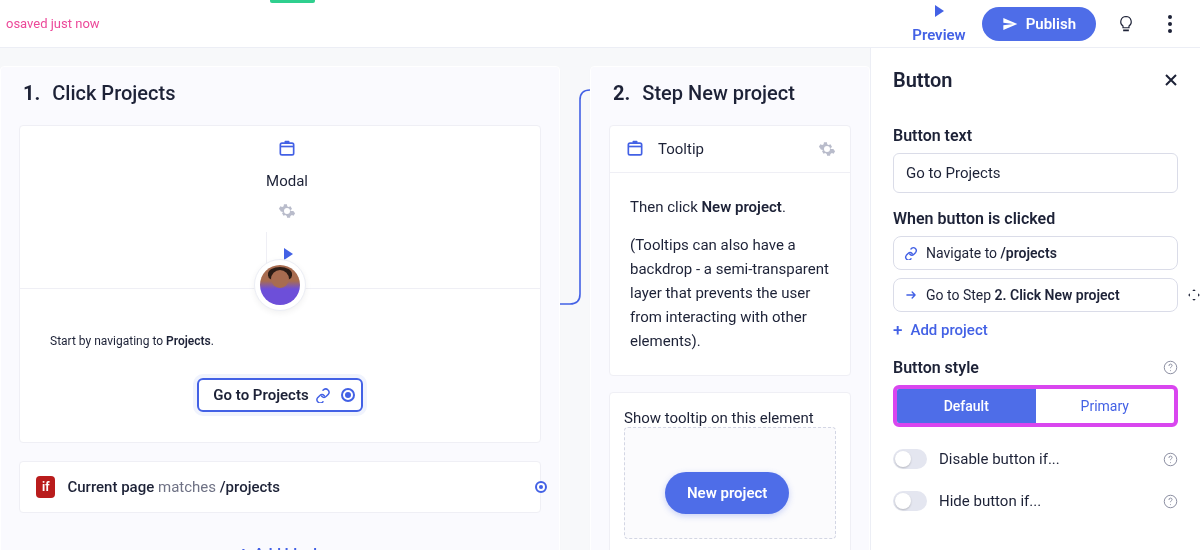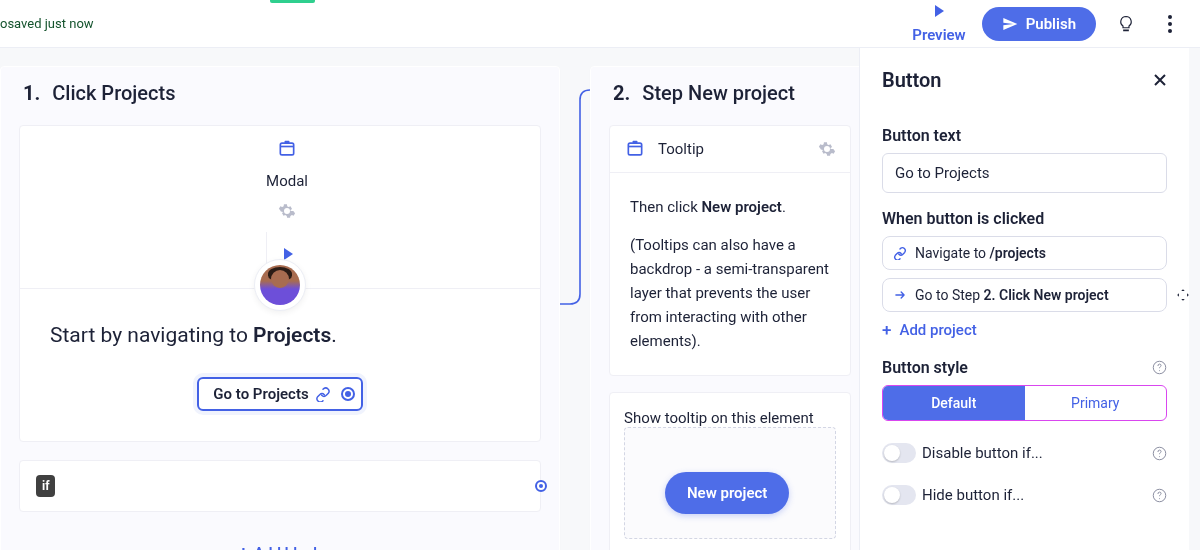--- a/index.html
+++ b/index.html
@@ -1,20 +1,20 @@
 <!DOCTYPE html>
 <html><head>
 <meta charset="utf-8">
 <style>
   * { box-sizing: border-box; margin: 0; padding: 0; font-family: -apple-system, BlinkMacSystemFont, 'Segoe UI', Roboto, sans-serif; }
   body { background: #f7f8fa; width: 1200px; height: 550px; overflow: hidden; position: relative; }
 
   .topbar { height: 48px; display: flex; align-items: center; justify-content: space-between; padding: 0 16px 0 0; background: #fff; border-bottom: 1px solid #eceef5; position: relative; }
   .topbar-accent { position: absolute; top: 0; left: 270px; width: 45px; height: 3px; background: #2fcf8e; border-radius: 0 0 2px 2px; }
-  .autosave { font-size: 13px; color: #14532d; padding-left: 0; }
+  .autosave { font-size: 13px; color: #ec4899; padding-left: 6px; }
   .topbar-right { display: flex; align-items: center; gap: 16px; }
   .preview-btn { display: flex; align-items: center; gap: 8px; font-size: 15px; font-weight: 600; color: #4361e5; cursor: pointer; flex-direction: column; }
   .publish-btn { display: flex; align-items: center; gap: 8px; background: #4e6de8; color: #fff; font-size: 15px; font-weight: 600; padding: 8px 20px; border-radius: 20px; cursor: pointer; }
   .icon-btn { display: flex; align-items: center; justify-content: center; width: 28px; height: 28px; cursor: pointer; color: #2b2f3f; }
 
   .canvas { position: absolute; top: 48px; left: 0; right: 0; bottom: 0; background: #f7f8fa; overflow: hidden; }
 
   .step-col { position: absolute; top: 18px; width: 560px; }
   .step-col-1 { left: 0; }
   .step-col-2 { left: 590px; width: 280px; }
@@ -25,74 +25,74 @@
   .step-title { font-size: 20px; font-weight: 500; color: #1d2237; }
 
   .block { background: #fff; border: 1px solid #efeff5; border-radius: 4px; margin: 0 18px 16px; position: relative; }
   .block-hdr { display: flex; align-items: center; padding: 12px 14px; gap: 12px; }
   .block-hdr-icon { width: 22px; height: 22px; display: flex; align-items: center; justify-content: center; }
   .block-hdr-title { font-size: 15px; color: #1d2237; flex: 1; }
   .block-hdr-gear { color: #8b8ea1; cursor: pointer; }
   .block-hdr-play { width: 42px; height: 44px; border-left: 1px solid #efeff5; display: flex; align-items: center; justify-content: center; color: #4361e5; cursor: pointer; }
 
   .modal-body { border-top: 1px solid #efeff5; padding: 34px 30px 30px; position: relative; }
-  .modal-body-text { font-size: 21px; color: #1d2237; }
+  .modal-body-text { font-size: 12px; color: #1d2237; margin-top: 11px; }
   .modal-body-text b { font-weight: 600; }
 
   .avatar { position: absolute; top: -30px; left: 50%; transform: translateX(-50%); width: 52px; height: 52px; border-radius: 50%; background: #fff; border: 1px solid #eceef5; display: flex; align-items: center; justify-content: center; overflow: hidden; box-shadow: 0 2px 6px rgba(0,0,0,.06); }
   .avatar-inner { width: 40px; height: 40px; border-radius: 50%; background: linear-gradient(180deg, #a86c50 40%, #6d4fd9 60%); position: relative; }
   .avatar-head { position:absolute; top:5px; left:11px; width:18px; height:18px; background:#a86c50; border-radius:50%;}
   .avatar-hair { position:absolute; top:2px; left:8px; width:24px; height:14px; background:#2b1c16; border-radius:50% 50% 40% 40%;}
 
   .go-btn-wrap { display: flex; justify-content: center; margin-top: 30px; }
   .go-btn { display: flex; align-items: center; gap: 6px; border: 2px solid #4361e5; border-radius: 6px; padding: 6px 6px 6px 14px; font-size: 15px; font-weight: 600; color: #1d2237; position: relative; box-shadow: 0 0 0 4px rgba(67,97,229,.08); }
   .go-btn .link-icon { color: #4361e5; }
   .go-btn .dot-port { width: 14px; height: 14px; border-radius: 50%; border: 2px solid #4361e5; background: #fff; margin-left: 4px; }
   .go-btn .dot-port::after { content:""; display:block; width:6px; height:6px; border-radius:50%; background:#4361e5; margin:2px; }
 
   .if-block { display: flex; align-items: center; gap: 12px; padding: 14px 16px; position: relative; }
-  .if-badge { background: #404040; color: #fff; font-size: 12px; font-weight: 700; padding: 4px 6px; border-radius: 4px; }
+  .if-badge { background: #b91c1c; color: #fff; font-size: 12px; font-weight: 700; padding: 4px 6px; border-radius: 4px; }
   .if-text { font-size: 15px; color: #6f7285; }
   .if-text b { color: #1d2237; font-weight: 500; }
   .if-port { position: absolute; right: -7px; top: 50%; transform: translateY(-50%); width: 12px; height: 12px; border-radius: 50%; border: 2px solid #4361e5; background: #fff; }
   .if-port::after { content:""; display:block; width:4px; height:4px; border-radius:50%; background:#4361e5; margin:2px; }
 
   .add-block { text-align: center; padding: 14px; font-size: 15px; font-weight: 600; color: #4361e5; cursor: pointer; }
 
   .tooltip-body { border-top: 1px solid #efeff5; padding: 22px 20px; font-size: 15px; color: #1d2237; line-height: 1.6; }
   .tooltip-body b { font-weight: 600; }
 
   .show-target { margin: 0 18px 18px; padding: 16px 14px 18px; background:#fff; border:1px solid #efeff5; border-radius:4px;}
   .show-target-title { font-size: 15px; color: #1d2237; }
   .target-pill { background: #4e6de8; color: #fff; font-size: 15px; font-weight: 600; padding: 12px 22px; border-radius: 24px; display: inline-block; margin-left: 40px; margin-top: 26px; box-shadow: 0 2px 6px rgba(78,109,232,.3); }
   .target-frame { border:1px dashed #d3d6e4; background: #fbfbfd; border-radius: 4px; padding: 18px 0 24px; }
 
   
-  .panel { position: absolute; right: 11px; top: 48px; bottom: 0; width: 330px; background: #fff; border-left: 1px solid #eceef5; display: flex; flex-direction: column; }
+  .panel { position: absolute; right: 0; top: 48px; bottom: 0; width: 330px; background: #fff; border-left: 1px solid #eceef5; display: flex; flex-direction: column; }
   .panel-hdr { display: flex; align-items: center; justify-content: space-between; padding: 20px 22px 14px; }
   .panel-title { font-size: 20px; font-weight: 600; color: #1d2237; }
   .panel-close { font-size: 18px; cursor: pointer; color: #1d2237; }
   .panel-body { padding: 4px 22px 0; overflow: auto; flex: 1; }
 
   .fld-label { font-size: 16px; font-weight: 600; color: #1d2237; margin: 16px 0 8px; display:flex; align-items:center; justify-content:space-between;}
   .text-input { width: 100%; border: 1px solid #dadce8; border-radius: 6px; padding: 10px 12px; font-size: 15px; color: #1d2237; }
 
   .action-row { display: flex; align-items: center; gap: 8px; border: 1px solid #dadce8; border-radius: 8px; padding: 8px 10px; font-size: 14px; color: #1d2237; margin-bottom: 8px; }
   .action-row .lead-ic { color: #4361e5; flex-shrink:0; }
   .action-row b { font-weight: 600; }
   .action-row.with-handle { position:relative; }
   .drag-handle { position:absolute; right:-24px; top:50%; transform:translateY(-50%); color:#1d2237; cursor:grab;}
 
   .add-action { color: #4361e5; font-size: 15px; font-weight: 500; cursor: pointer; display:flex; align-items:center; gap:8px; margin:8px 0 18px;}
 
-  .seg { display: flex; width: 100%; border: 1px solid #d946ef; border-radius: 6px; overflow: hidden; }
+  .seg { display: flex; width: 100%; border: 4px solid #d946ef; border-radius: 6px; overflow: hidden; }
   .seg-btn { flex: 1; text-align: center; padding: 9px 0; font-size: 14px; cursor: pointer; color:#4361e5; }
   .seg-btn.active { background: #4e6de8; color: #fff; font-weight: 500; }
 
-  .toggle-row { display:flex; align-items:center; gap:6px; margin: 22px 0; }
+  .toggle-row { display:flex; align-items:center; gap:12px; margin: 22px 0; }
   .switch { width:34px; height:20px; border-radius:10px; background:#e4e6f0; position:relative; cursor:pointer; }
   .switch::after { content:""; position:absolute; left:2px; top:2px; width:16px; height:16px; background:#fff; border-radius:50%; box-shadow:0 1px 2px rgba(0,0,0,.2); }
   .toggle-label { font-size:15px; color:#1d2237; flex:1; }
   .help-ic { color:#8b8ea1; }
 
   svg { display:block; }
   .connector-svg { position:absolute; top:48px; left:0; pointer-events:none; }
 </style>
 </head>
 <body>
@@ -183,20 +183,23 @@
               </span>
               <span class="dot-port"></span>
             </div>
           </div>
         </div>
       </div>
 
       <div class="block">
         <div class="if-block">
           <span class="if-badge">if</span>
+          <span class="if-text">
+            <b>Current page </b><span>matches </span><b>/projects</b>
+          </span>
           <span class="if-port"></span>
         </div>
       </div>
 
       <div class="add-block">
         <span style="font-size:17px; margin-right:6px;">+</span><span>Add block</span>
       </div>
     </div>
   </div>
 

